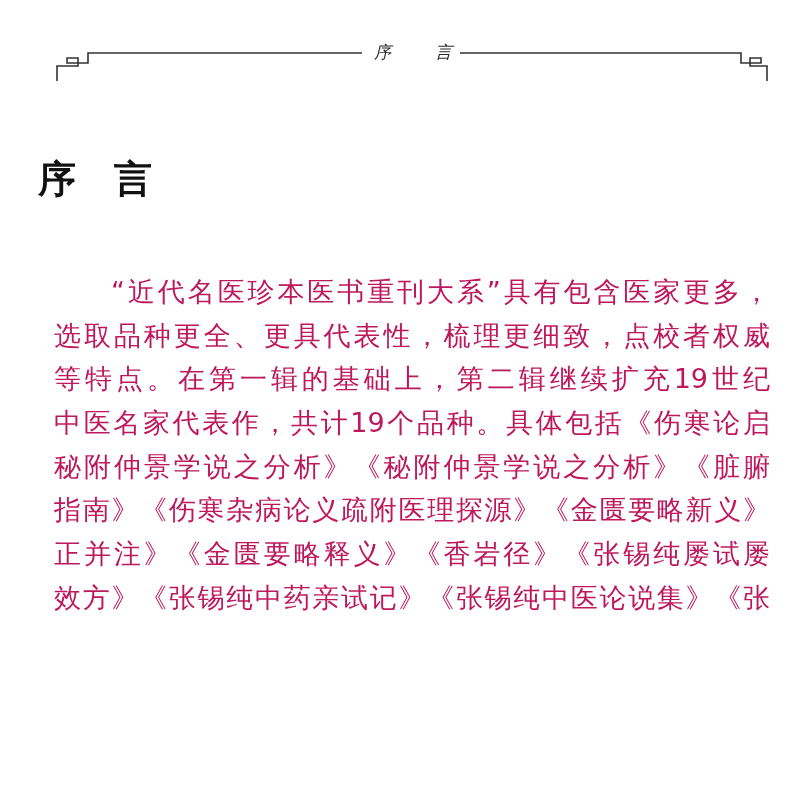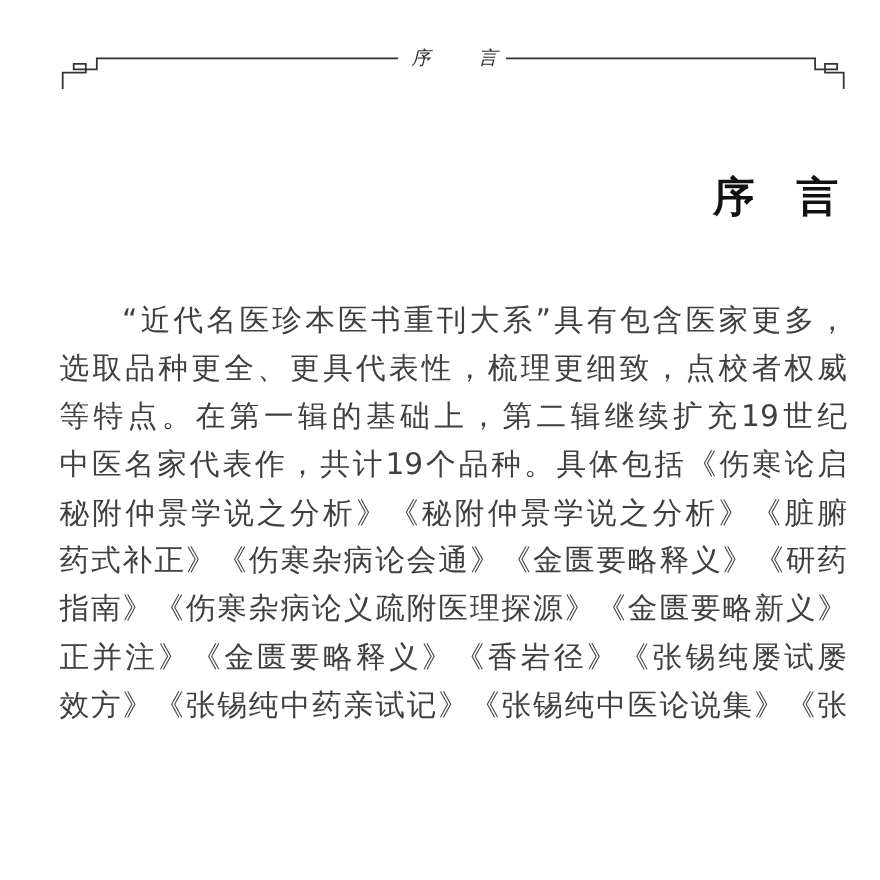--- a/index.html
+++ b/index.html
@@ -42,37 +42,37 @@
       font-style: italic;
       background: #ffffff;
       padding: 0 8px;
       box-sizing: border-box;
     }
     .page-title {
       position: absolute;
       top: 130px;
       left: 0;
       width: 800px;
-      text-align: right;
+      text-align: left;
       font-size: 38px;
       font-weight: bold;
       letter-spacing: 38px;
       text-indent: 38px;
       line-height: 48px;
       color: #111111;
       font-family: "DejaVu Serif", serif;
     }
     .body-text {
       position: absolute;
       top: 270px;
       left: 54px;
       width: 716px;
       font-size: 27px;
       line-height: 43.7px;
-      color: #404040;
+      color: #be185d;
       font-family: "DejaVu Sans", sans-serif;
     }
     .line {
       display: block;
       white-space: nowrap;
       text-align: justify;
       text-align-last: justify;
       height: 43.7px;
     }
     .line.indent {
@@ -101,17 +101,16 @@
 </div>
 
 <h1 class="page-title">序言</h1>
 
 <div class="body-text">
   <span class="line indent">“近代名医珍本医书重刊大系”具有包含医家更多，</span>
   <span class="line">选取品种更全、更具代表性，梳理更细致，点校者权威</span>
   <span class="line">等特点。在第一辑的基础上，第二辑继续扩充19世纪</span>
   <span class="line">中医名家代表作，共计19个品种。具体包括《伤寒论启</span>
   <span class="line">秘附仲景学说之分析》《秘附仲景学说之分析》《脏腑</span>
-  <span class="line">药式补正》《伤寒杂病论会通》《金匮要略释义》《研药</span>
   <span class="line">指南》《伤寒杂病论义疏附医理探源》《金匮要略新义》</span>
   <span class="line">正并注》《金匮要略释义》《香岩径》《张锡纯屡试屡</span>
   <span class="line">效方》《张锡纯中药亲试记》《张锡纯中医论说集》《张</span>
 </div>
 
 </body></html>

